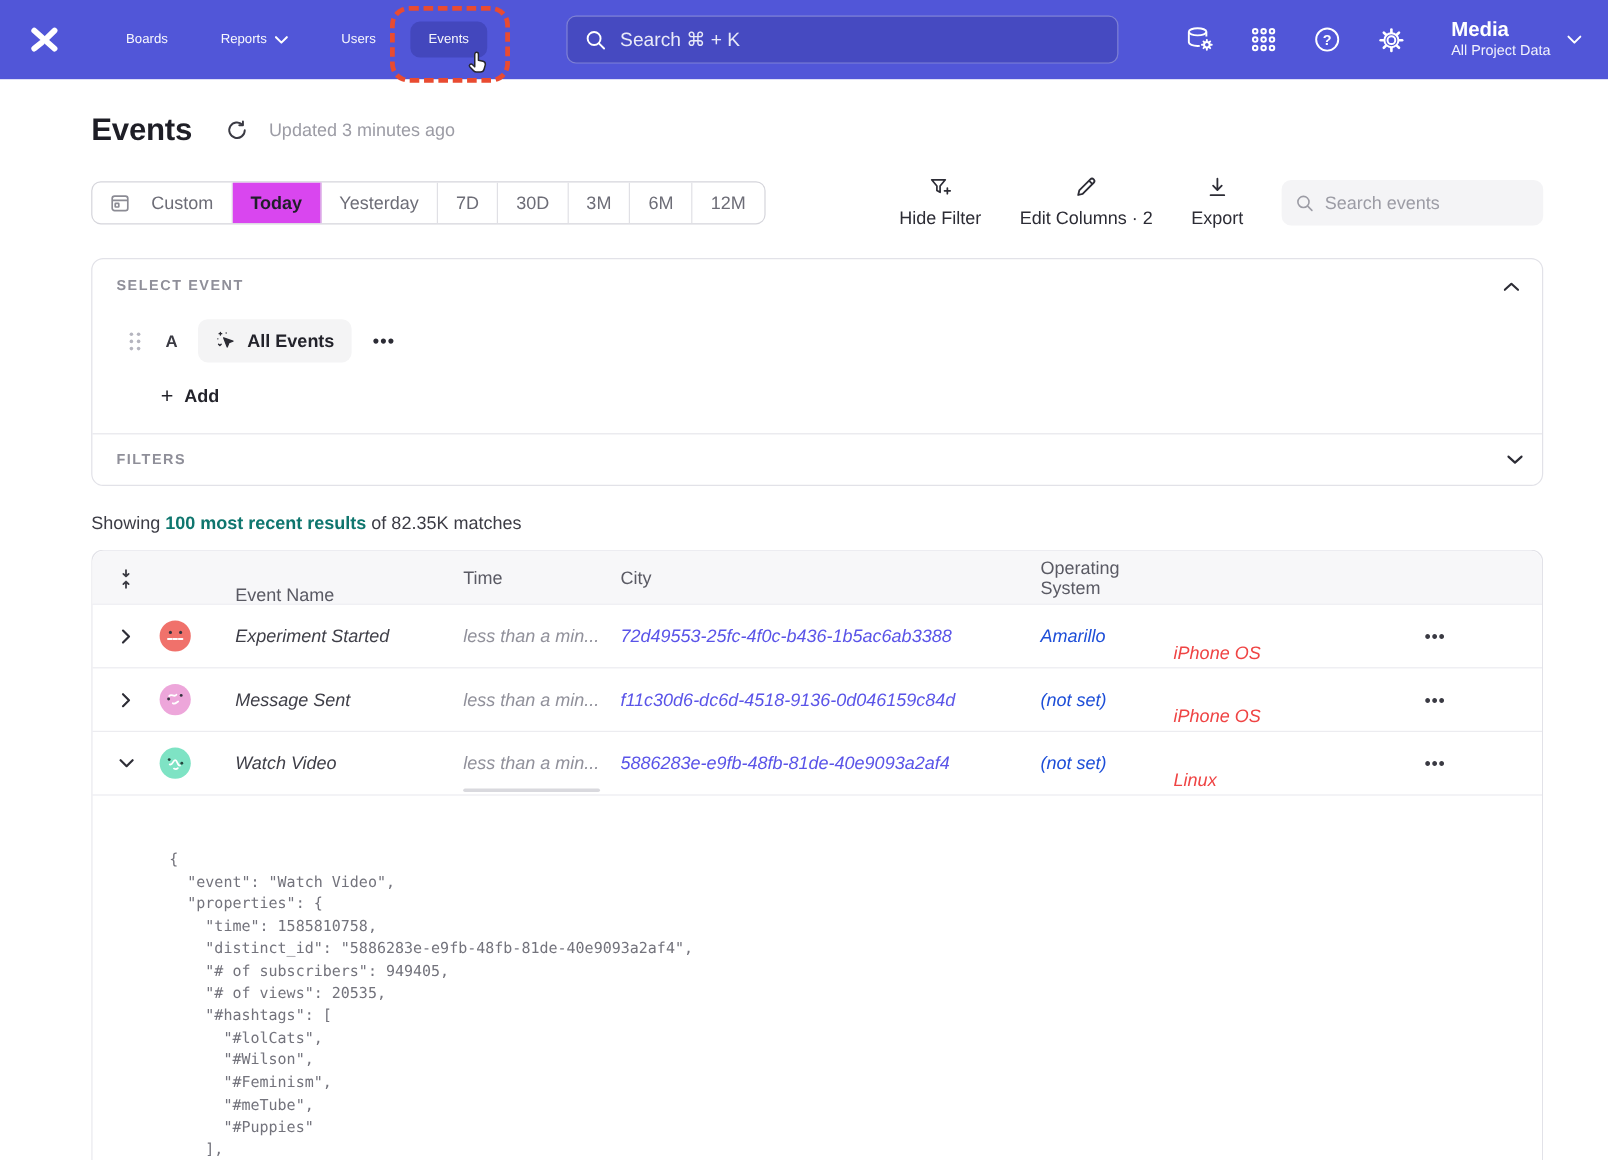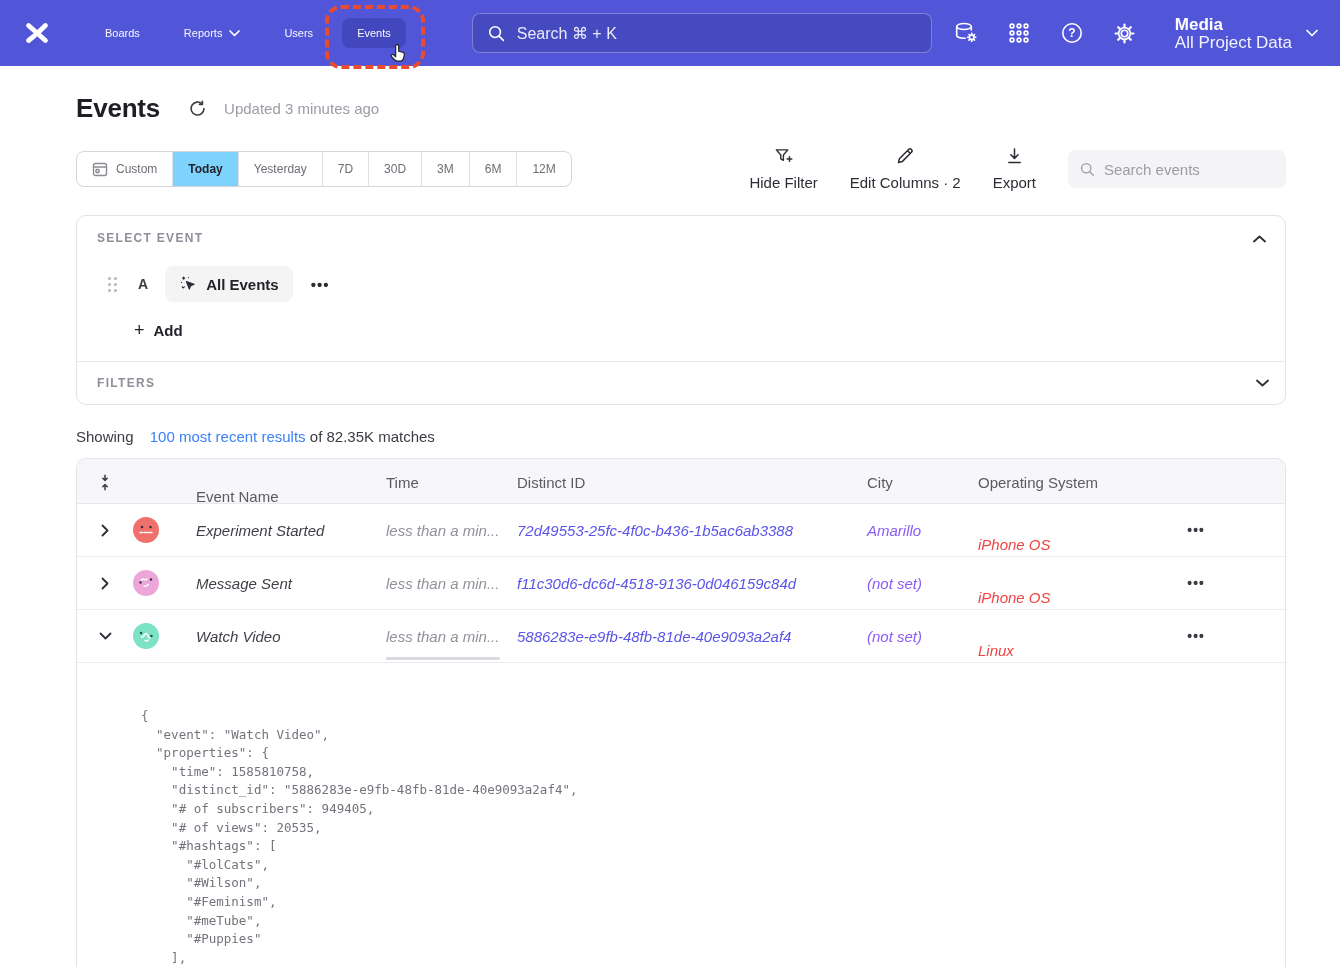--- a/index.html
+++ b/index.html
@@ -17,35 +17,35 @@
   .annotation-box { position:absolute; left:-17px; right:-19px; top:-13px; bottom:-21px;
     border:4px dashed #e94b31; border-radius:16px; pointer-events:none; }
   .cursor-overlay { position:absolute; right:-4px; bottom:-20px; z-index:30; }
   .nav-search { flex:0 0 460px; margin-left:66px; height:40px; background:#464ac1;
     border:1px solid rgba(255,255,255,.30); border-radius:8px; display:flex; align-items:center;
     gap:12px; padding:0 15px; font-size:16px; color:rgba(255,255,255,.88); cursor:text; }
   .nav-right { margin-left:auto; display:flex; align-items:center; gap:27px; }
   .nav-icon-btn { width:26px; height:26px; display:flex; align-items:center; justify-content:center; cursor:pointer; }
   .project-switcher { display:flex; align-items:center; gap:14px; margin-left:10px; cursor:pointer; }
   .project-name { font-size:17px; font-weight:700; line-height:19px; }
-  .project-scope { font-size:17px; font-weight:400; color:rgba(255,255,255,.92); line-height:17px; }
+  .project-scope { font-size:12px; font-weight:400; color:rgba(255,255,255,.92); line-height:17px; }
 
   
   .main { padding:0 54px 0 76px; }
   .page-header { margin-top:27px; display:flex; align-items:center; gap:16px; }
   .page-title { font-size:26px; font-weight:700; color:#1e1e26; letter-spacing:-.2px; }
   .refresh-btn { width:20px; height:20px; cursor:pointer; display:flex; margin-left:12px; }
   .updated-text { font-size:15px; color:#9c9ca5; }
 
   .controls-row { margin-top:23px; display:flex; align-items:center; justify-content:space-between; }
   .segmented { display:flex; border:1px solid #d5d5db; border-radius:8px; background:#fff; overflow:hidden; height:36px; }
-  .seg-item { display:flex; align-items:center; gap:8px; padding:0 15px; font-size:12px; color:#6d6d77;
+  .seg-item { display:flex; align-items:center; gap:18px; padding:0 15px; font-size:15px; color:#6d6d77;
     border-right:1px solid #e0e0e5; cursor:pointer; white-space:nowrap; }
   .seg-item:last-child { border-right:none; }
-  .seg-item.active { background:#7dd3fc; color:#1f1f28; font-weight:700; }
+  .seg-item.active { background:#d946ef; color:#1f1f28; font-weight:700; }
   .toolbar { display:flex; align-items:center; gap:32px; }
   .toolbar-btn { display:flex; align-items:center; gap:9px; font-size:15px; font-weight:500; color:#2c2c35; cursor:pointer; white-space:nowrap;flex-direction:column; }
   .events-search { width:218px; height:38px; background:#f4f4f6; border-radius:8px; display:flex;
     align-items:center; gap:9px; padding:0 12px; }
   .events-search input { border:none; outline:none; background:transparent; font-size:15px; width:100%;
     font-family:"Liberation Sans", sans-serif; color:#33333c; }
   .events-search input::placeholder { color:#9c9ca5; }
 
   
   .card { border:1px solid #e2e2e8; border-radius:10px; background:#fff; }
@@ -60,36 +60,36 @@
   .event-select-btn { display:flex; align-items:center; gap:9px; background:#f4f4f5; border-radius:8px;
     height:36px; padding:0 14px; font-size:15px; font-weight:700; color:#23232b; cursor:pointer; }
   .more-btn { margin-left:18px; color:#2c2c35; font-size:15px; font-weight:700; letter-spacing:1px; cursor:pointer; }
   .add-btn { margin:18px 0 0 37px; display:inline-flex; align-items:center; gap:9px;
     font-size:15px; font-weight:700; color:#23232b; cursor:pointer; }
   .add-plus { font-size:18px; font-weight:400; }
   .qc-divider { border-top:1px solid #e7e7ec; }
   .qc-filters { padding:14px 16px 14px 20px; display:flex; align-items:center; justify-content:space-between; }
 
   .results-line { margin-top:23px; font-size:15px; color:#3c3c45; }
-  .results-line b { color:#3b82f6; font-weight:400;margin-left:12px; }
+  .results-line b { color:#0f766e; font-weight:700; }
 
   
   .table-card { margin-top:13px; border-bottom:none; border-radius:10px 10px 0 0; }
   .tgrid { display:grid; grid-template-columns:56px 38px 215px 131px 350px 111px 207px 1fr; align-items:center; }
   .thead { height:45px; background:#f7f7f9; border-bottom:1px solid #e8e8ed; border-radius:10px 10px 0 0;
     font-size:15px; color:#5a5a64; }
   .th-pad { padding-left:25px;margin-top:29px; }
   .sort-icon { justify-self:center; display:flex; }
   .trow { height:53px; border-bottom:1px solid #ececf0; font-size:15px; position:relative;font-style:italic; }
   .expander { justify-self:center; display:flex; cursor:pointer; }
   .avatar { width:26px; height:26px; border-radius:50%; display:flex; align-items:center; justify-content:center; }
   .cell-name { padding-left:25px; color:#3f3f48; }
   .cell-time { color:#91919b; white-space:nowrap; overflow:hidden; }
   .cell-id { color:#5a54e8; cursor:pointer; white-space:nowrap; }
-  .cell-city { color:#8b5cf6; }
+  .cell-city { color:#1d4ed8; }
   .cell-os { color:#ef4444;margin-top:28px; }
   .row-more { color:#3a3a43; font-weight:700; letter-spacing:1px; padding-left:2px; cursor:pointer; font-size:14px; }
   .hscroll-thumb { position:absolute; left:309px; bottom:2px; width:114px; height:3px; background:#d9d9de; border-radius:2px; }
 
   
   .detail { padding:23px 18px 0 64px; }
   .detail-top { display:flex; align-items:center; justify-content:space-between; }
   .tabs { display:flex; border:1px solid #d9d9de; border-radius:8px; overflow:hidden; height:36px; background:#fff; }
   .tab { display:flex; align-items:center; padding:0 17px; font-size:15px; color:#9b9ba4;
     border-right:1px solid #e2e2e6; cursor:pointer; white-space:nowrap; }
@@ -314,21 +314,20 @@
     <div class="tgrid thead">
       <span class="sort-icon">
         <svg width="12" height="17" viewBox="0 0 12 17" fill="none" stroke="#3c3c44" stroke-width="1.5" stroke-linecap="round" stroke-linejoin="round">
           <path d="M6 1.2v5M3.8 4.2L6 6.4l2.2-2.2"></path>
           <path d="M6 15.8v-5M3.8 12.8L6 10.6l2.2 2.2"></path>
         </svg>
       </span>
       <span></span>
       <span class="th-pad">Event Name</span>
       <span>Time</span>
-      <span>Distinct ID</span>
       <span>City</span>
       <span>Operating System</span>
       <span></span>
     </div>
 
     <div class="tgrid trow">
       <span class="expander">
         <svg width="8" height="13" viewBox="0 0 8 13">
             <path d="M1.5 1.5L6.5 6.5L1.5 11.5" stroke="#2e2e37" stroke-width="1.8" fill="none" stroke-linecap="round" stroke-linejoin="round"></path>
           </svg>

